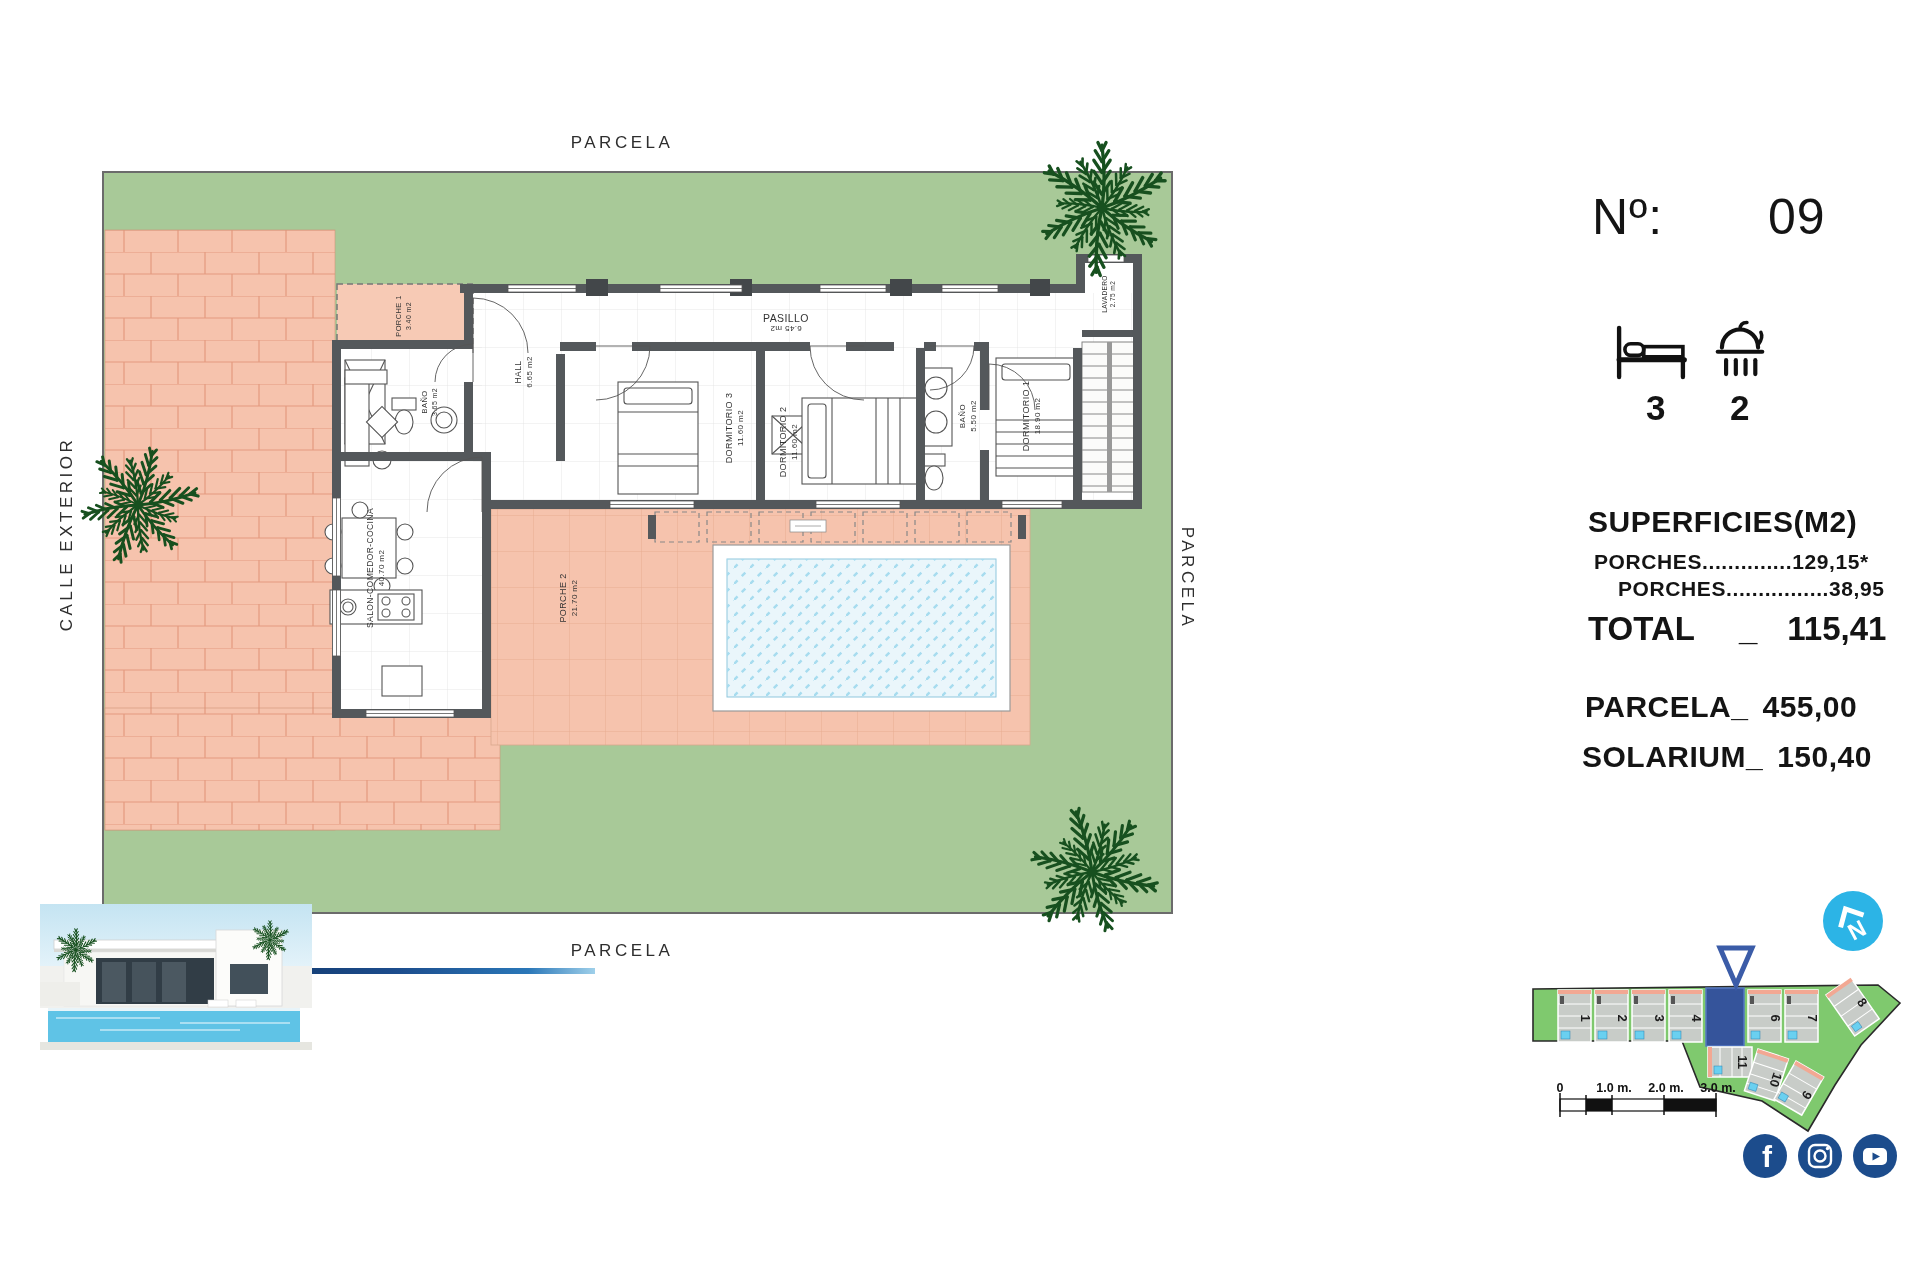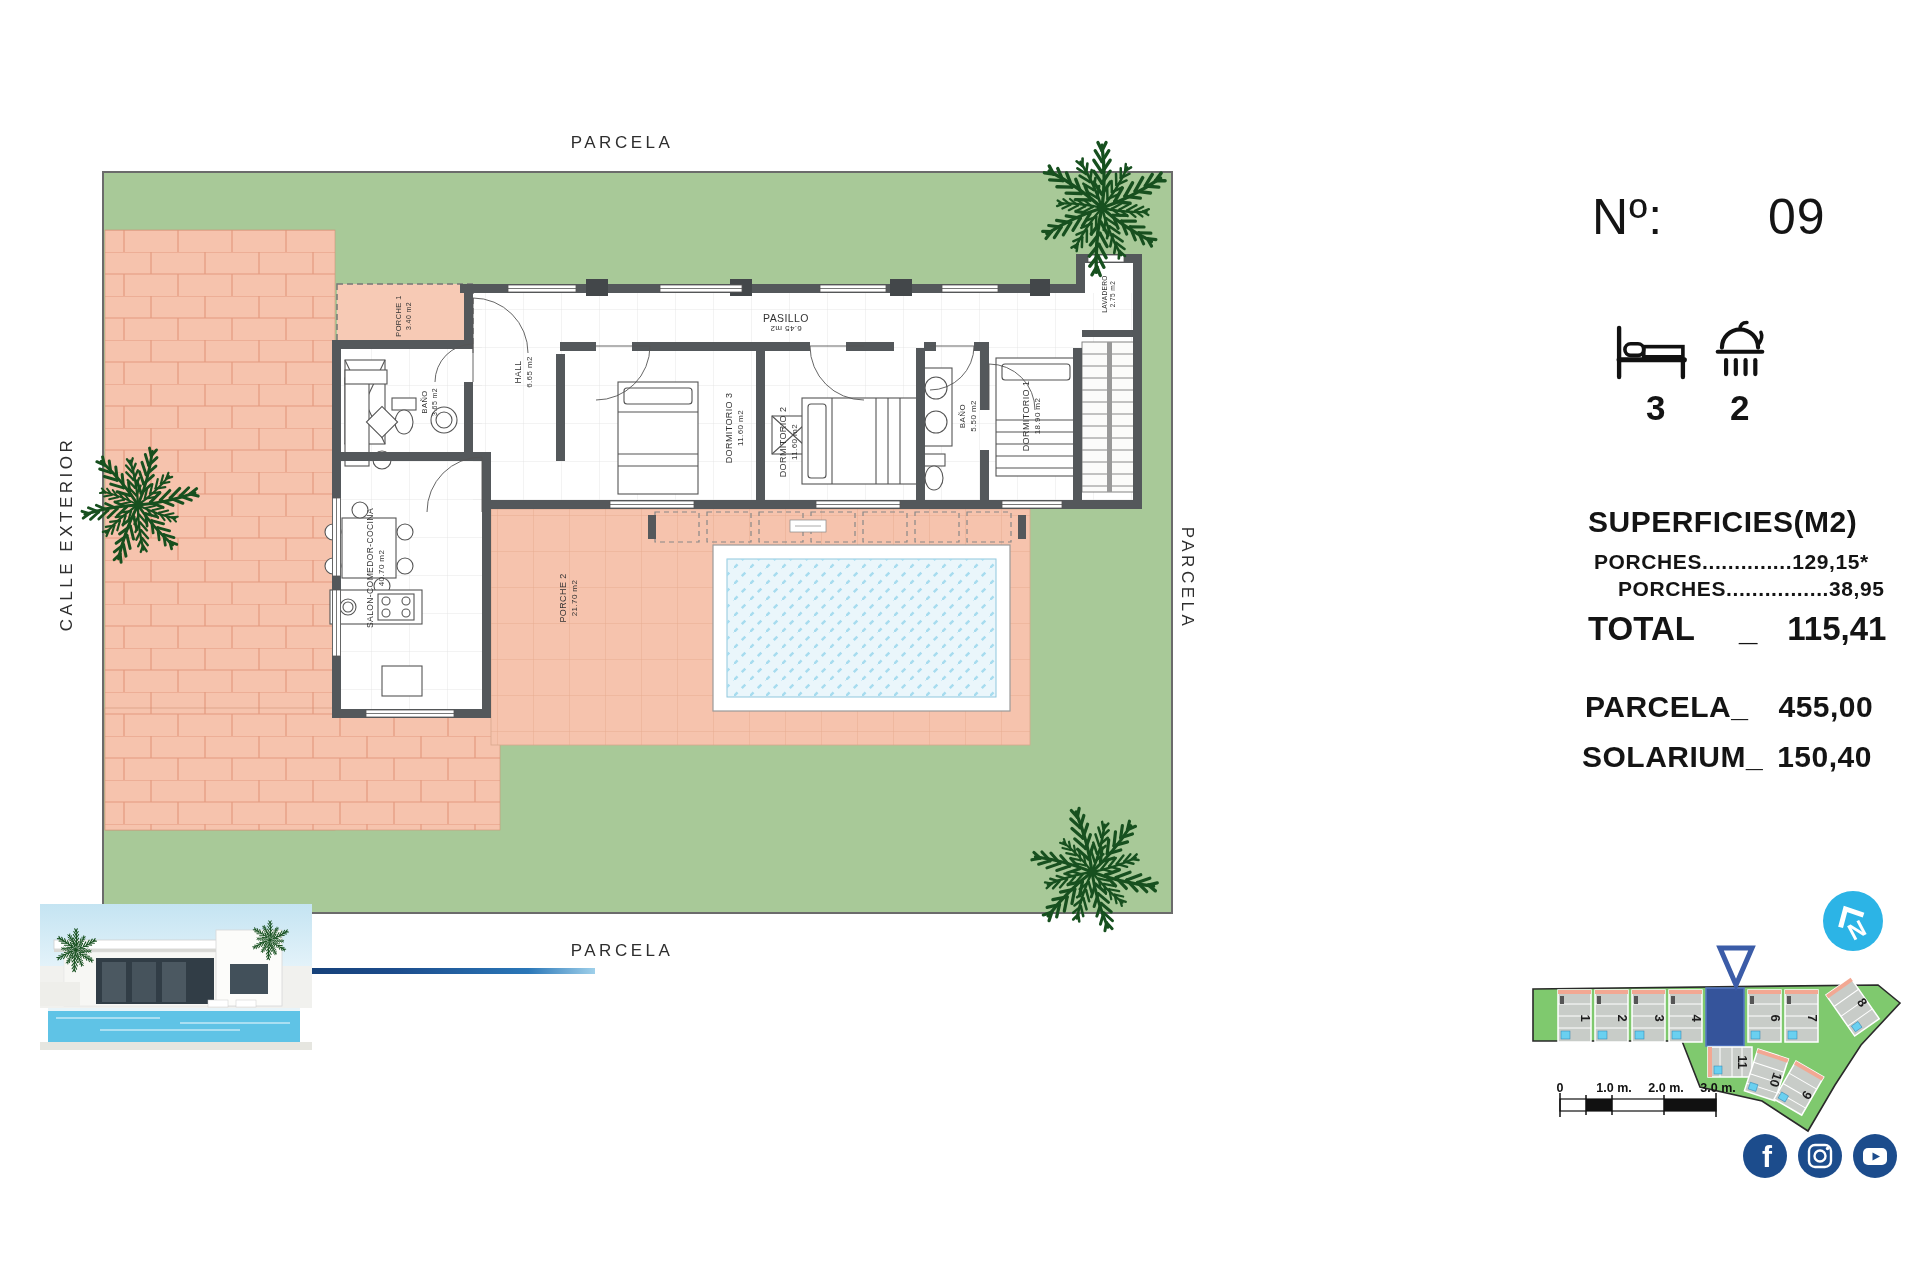--- a/index.html
+++ b/index.html
@@ -323,21 +323,21 @@
 <div class="abs panel-title" style="left:1588px;top:505px;">SUPERFICIES(M2)</div>
 <div class="abs panel-line" style="left:1594px;top:550px;">PORCHES..............129,15*</div>
 <div class="abs panel-line" style="left:1594px;top:577px;margin-left:24px;">PORCHES................38,95</div>
 
 <div class="abs panel-total" style="left:1588px;top:610px;">
   <span>TOTAL</span>
   <span style="margin-left:44px">_</span>
   <span style="margin-left:30px">115,41</span>
 </div>
 
-<div class="abs panel-big" style="left:1585px;top:690px;gap:16px;">
+<div class="abs panel-big" style="left:1585px;top:690px;">
   <span>PARCELA_</span>
   <span style="margin-left:14px">455,00</span>
 </div>
 <div class="abs panel-big" style="left:1582px;top:740px;">
   <span>SOLARIUM_</span>
   <span style="margin-left:14px">150,40</span>
 </div>
 
 <svg class="abs" style="left:1820px;top:888px;" width="66" height="66" viewBox="0 0 66 66">
   <circle cx="33" cy="33" r="30" fill="#2cb4e6"></circle>

